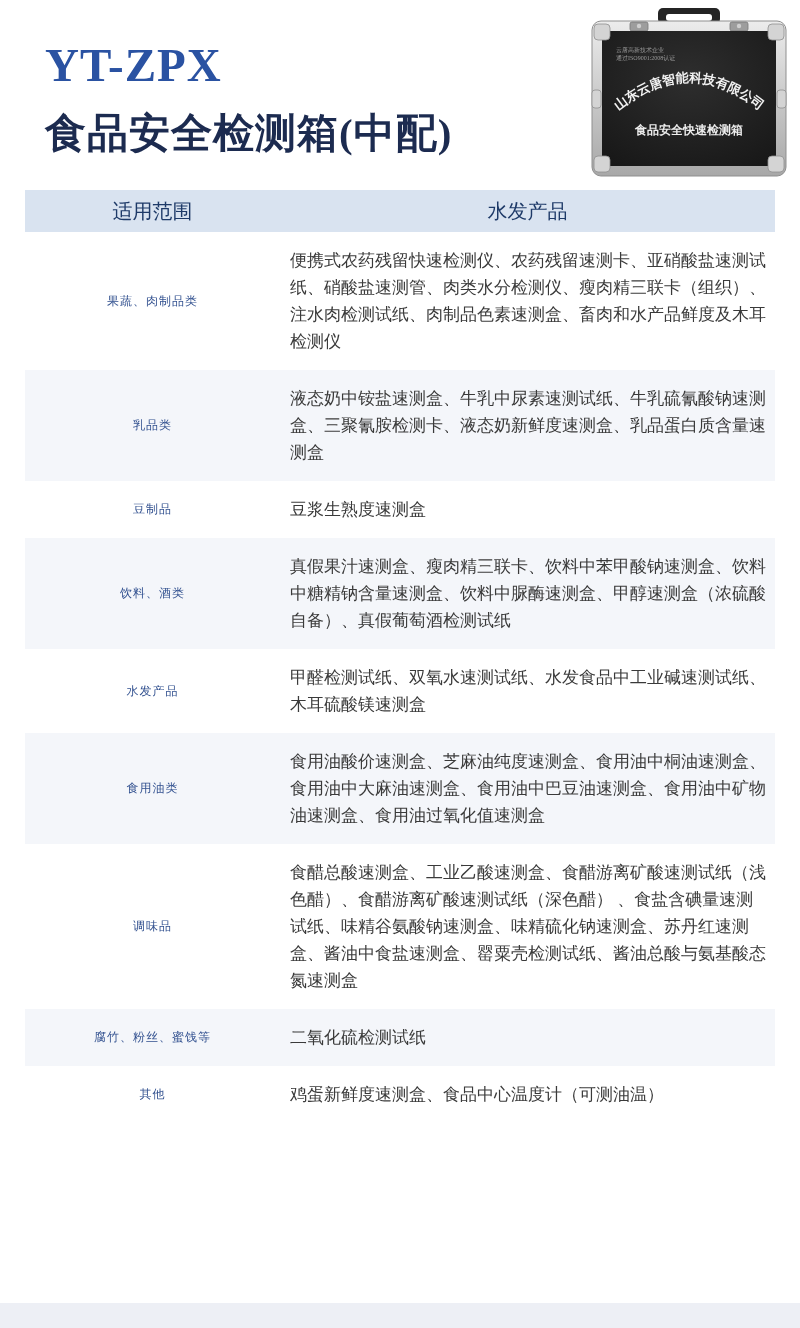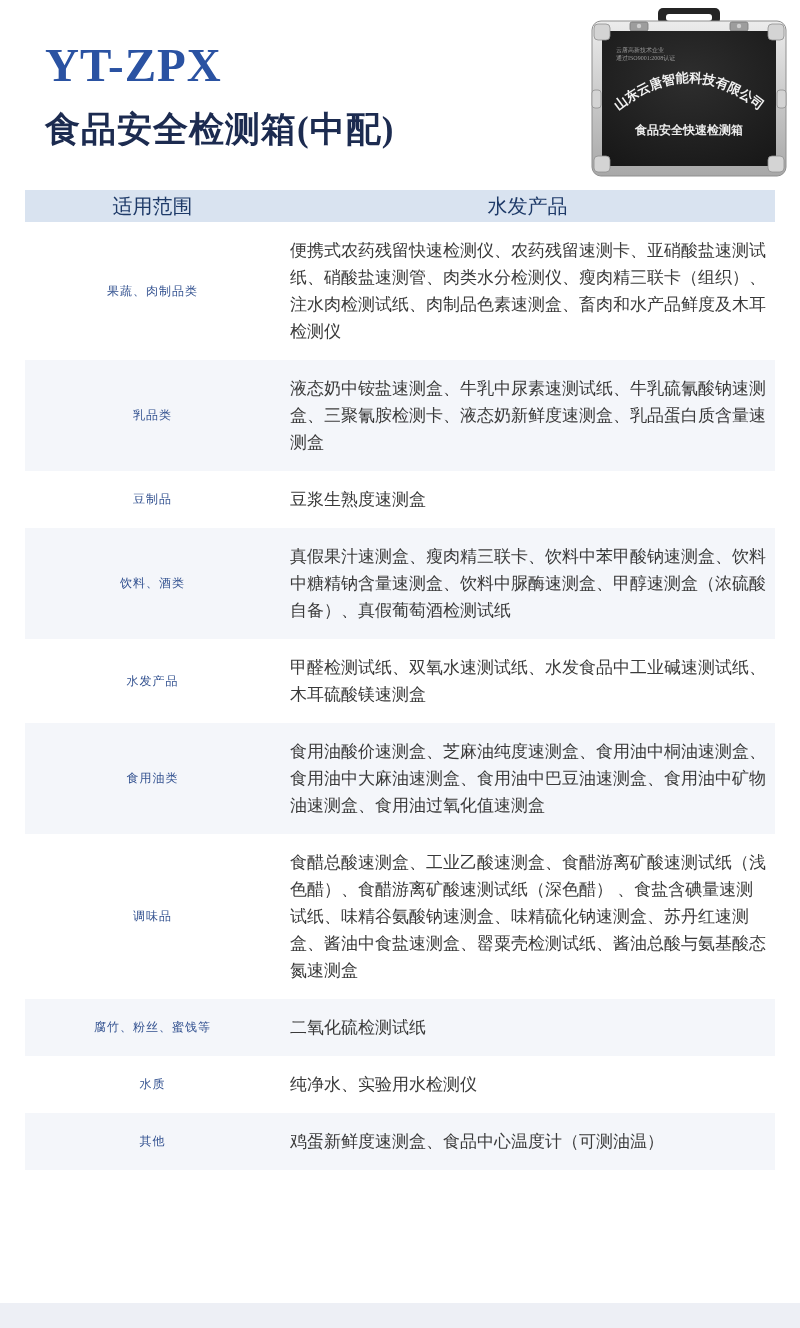--- a/index.html
+++ b/index.html
@@ -9,32 +9,32 @@
     font-family:"Liberation Serif","DejaVu Serif",serif;
   }
   
   .top-section{position:relative;height:190px;}
   .brand{position:absolute;left:45px;top:40px;}
   .model{
     font-size:47px;font-weight:bold;color:#2a52a2;
     letter-spacing:1px;line-height:1.1;margin:0;
   }
   .prod-title{
-    font-size:35px;font-weight:bold;color:#1c2b50;
+    font-size:41px;font-weight:bold;color:#1c2b50;
     margin:14px 0 0 0;letter-spacing:1px;
   }
   .case-wrap{position:absolute;right:12px;top:6px;width:198px;height:176px;}
   
   .spec-table{
     position:absolute;left:25px;top:190px;width:750px;
     border-collapse:collapse;table-layout:fixed;
   }
   .spec-table th{
     background:#d9e3f0;color:#1e3a68;font-weight:normal;
-    font-size:20px;height:32px;text-align:center;padding:0;
+    font-size:20px;height:42px;text-align:center;padding:0;
   }
   .spec-table col.c-scope{width:255px;}
   .spec-table col.c-items{width:495px;}
   .spec-table td{vertical-align:middle;}
   .spec-table tbody tr:nth-child(even) td{background:#f4f6fa;}
   td.scope-cell{
     text-align:center;color:#31508f;font-size:12px;
     padding:15px 6px;letter-spacing:1px;
   }
   td.items-cell{
@@ -146,23 +146,19 @@
     </tr>
     <tr>
       <td class="scope-cell">调味品</td>
       <td class="items-cell">食醋总酸速测盒、工业乙酸速测盒、食醋游离矿酸速测试纸（浅色醋）、食醋游离矿酸速测试纸（深色醋） 、食盐含碘量速测试纸、味精谷氨酸钠速测盒、味精硫化钠速测盒、苏丹红速测盒、酱油中食盐速测盒、罂粟壳检测试纸、酱油总酸与氨基酸态氮速测盒</td>
     </tr>
     <tr>
       <td class="scope-cell">腐竹、粉丝、蜜饯等</td>
       <td class="items-cell">二氧化硫检测试纸</td>
     </tr>
     <tr>
-      <td class="scope-cell">水质</td>
-      <td class="items-cell">纯净水、实验用水检测仪</td>
-    </tr>
-    <tr>
       <td class="scope-cell">其他</td>
       <td class="items-cell">鸡蛋新鲜度速测盒、食品中心温度计（可测油温）</td>
     </tr>
   </tbody>
 </table>
 
 <div class="bottom-strip"></div>
 
 </body></html>

